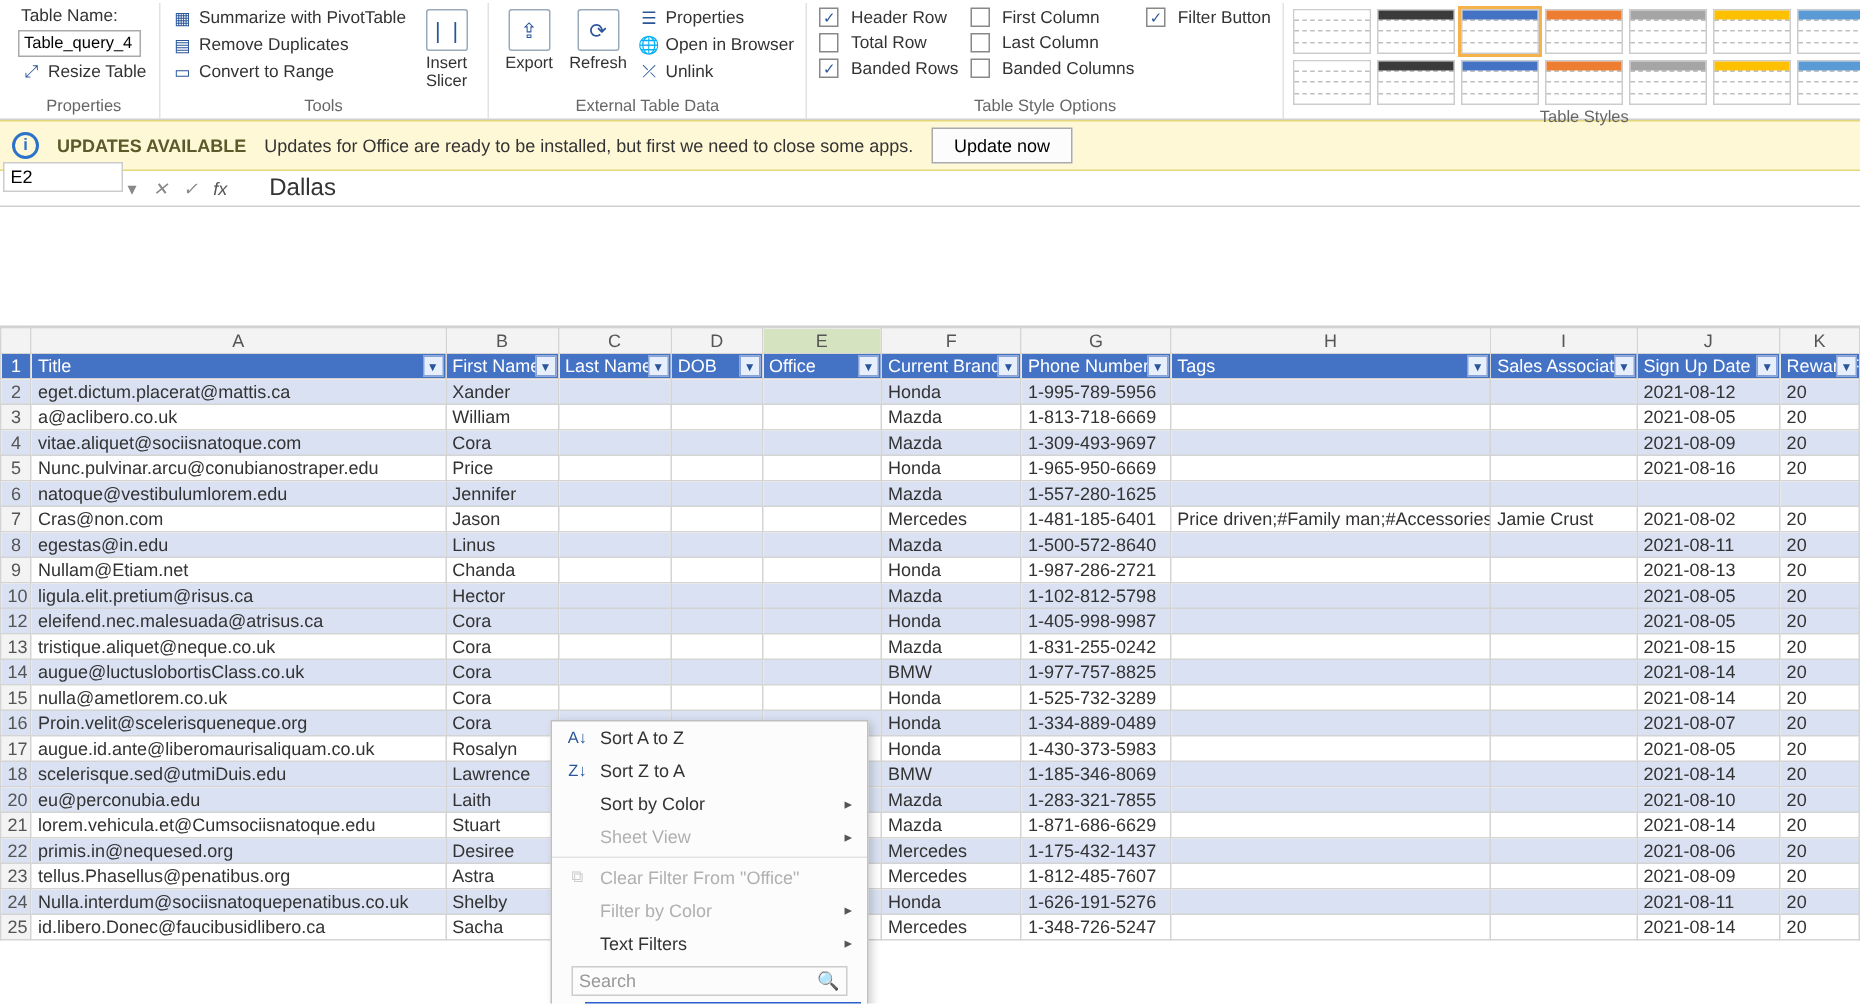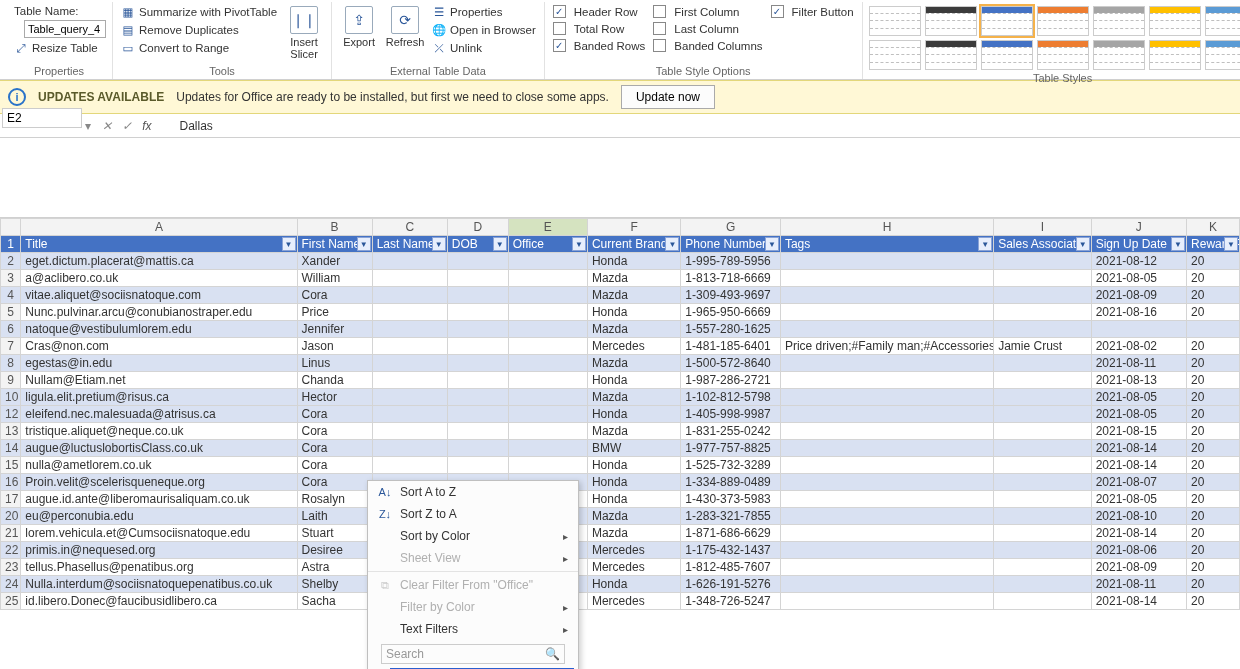--- a/index.html
+++ b/index.html
@@ -9,40 +9,40 @@
   .ribbon { display: flex; background: #fff; border-bottom: 1px solid #d0d0d0; height: 80px; padding: 2px 6px 0 6px; }
   .rgroup { display: flex; flex-direction: column; padding: 0 6px; border-right: 1px solid #e2e2e2; }
   .rgroup:last-child { border-right: none; }
   .rgroup .body { display: flex; flex: 1; align-items: flex-start; gap: 4px; padding-top: 2px; }
   .rgroup .label { text-align: center; font-size: 11px; color: #666; padding: 2px 0; }
   .vstack { display: flex; flex-direction: column; gap: 2px; }
   .item { display: flex; align-items: center; gap: 4px; font-size: 11.5px; color: #333; padding: 1px 2px; white-space: nowrap; }
   .icon-sm { width: 14px; height: 14px; display: inline-flex; align-items: center; justify-content: center; color: #2a5699; }
   .bigbtn { display: flex; flex-direction: column; align-items: center; justify-content: flex-start; width: 42px; font-size: 11px; text-align: center; gap: 2px; padding-top: 2px; }
   .bigicon { width: 28px; height: 28px; border: 1px solid #9ab; border-radius: 2px; display: flex; align-items: center; justify-content: center; color: #2a5699; font-size: 14px; }
-  .tablename-input { width: 82px; border: 1px solid #aaa; font-size: 11px; padding: 2px 3px; margin-left: 12px; }
+  .tablename-input { width: 82px; border: 1px solid #aaa; font-size: 11px; padding: 2px 3px; }
   .chk { width: 13px; height: 13px; border: 1px solid #888; display: inline-flex; align-items: center; justify-content: center; margin-right: 4px; font-size: 10px; color: #2a5699; }
   .styles-gallery { display: grid; grid-template-columns: repeat(7, 52px); gap: 4px; padding-top: 2px; }
   .style-thumb { width: 52px; height: 30px; border: 1px solid #ccc; display: flex; flex-direction: column; }
   .style-thumb .hrow { height: 6px; }
   .style-thumb .drow { flex: 1; border-top: 1px dashed rgba(0,0,0,.25); }
 
   
   .notify { background: #fff8d6; border-top: 1px solid #e3d77a; border-bottom: 1px solid #e3d77a; padding: 4px 8px; display: flex; align-items: center; gap: 12px; font-size: 12px; }
   .notify .info-icon { width: 18px; height: 18px; border: 2px solid #2a73c9; color: #2a73c9; border-radius: 50%; display: flex; align-items: center; justify-content: center; font-weight: bold; font-size: 11px; }
   .notify .title { font-weight: bold; color: #5a5a2a; }
   .notify button { background: #fcfcfc; border: 1px solid #aaa; padding: 4px 14px; font-size: 12px; }
 
   
   .fbar { display: flex; align-items: center; border-bottom: 1px solid #d0d0d0; height: 24px; }
   .fbar .cellref { width: 80px; border: 1px solid #ccc; font-size: 12px; padding: 2px 4px; margin: 2px 0 18px 2px; }
   .fbar .sep { width: 12px; text-align: center; color: #888; }
   .fbar .fx-icons { display: flex; gap: 10px; padding: 0 8px; color: #888; font-style: italic; }
   .fbar .fx { color: #555; font-style: italic; }
-  .fbar .val { padding-left: 20px; font-size: 12px; }
+  .fbar .val { padding-left: 20px; font-size: 16px; }
   .fbar-spacer { height: 80px; border-bottom: 1px solid #d0d0d0; background:#fff; }
 
   
   .grid-wrap { position: relative; }
   table.sheet { border-collapse: collapse; table-layout: fixed; width: 1240px; }
   table.sheet th, table.sheet td { border: 1px solid #d4d4d4; font-size: 12px; padding: 1px 4px; height: 17px; overflow: hidden; white-space: nowrap; }
   table.sheet thead th { background: #f3f3f3; color: #555; font-weight: normal; text-align: center; position: relative; }
   table.sheet thead th.active { background: #d5e3c0; }
   .corner { width: 20px; background: #f3f3f3; }
   .rownum { width: 20px; background: #f3f3f3; text-align: center; color: #555; font-size: 11px; }
@@ -535,20 +535,34 @@
           <td></td>
           <td></td>
           <td>Honda</td>
           <td>1-430-373-5983</td>
           <td></td>
           <td></td>
           <td>2021-08-05</td>
           <td>20</td>
         </tr>
         <tr class="band">
+          <td class="rownum">18</td>
+          <td>scelerisque.sed@utmiDuis.edu</td>
+          <td>Lawrence</td>
+          <td></td>
+          <td></td>
+          <td></td>
+          <td>BMW</td>
+          <td>1-185-346-8069</td>
+          <td></td>
+          <td></td>
+          <td>2021-08-14</td>
+          <td>20</td>
+        </tr>
+        <tr class="band">
           <td class="rownum">20</td>
           <td>eu@perconubia.edu</td>
           <td>Laith</td>
           <td></td>
           <td></td>
           <td></td>
           <td>Mazda</td>
           <td>1-283-321-7855</td>
           <td></td>
           <td></td>

